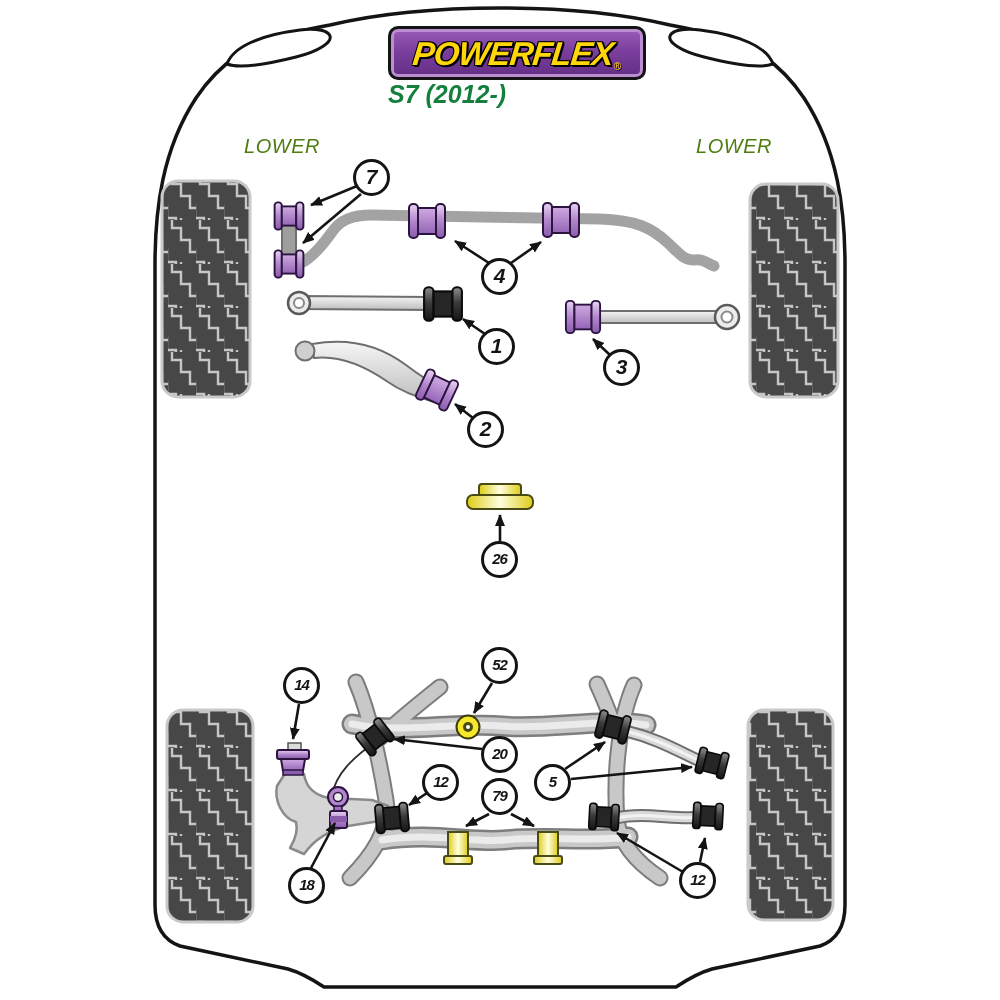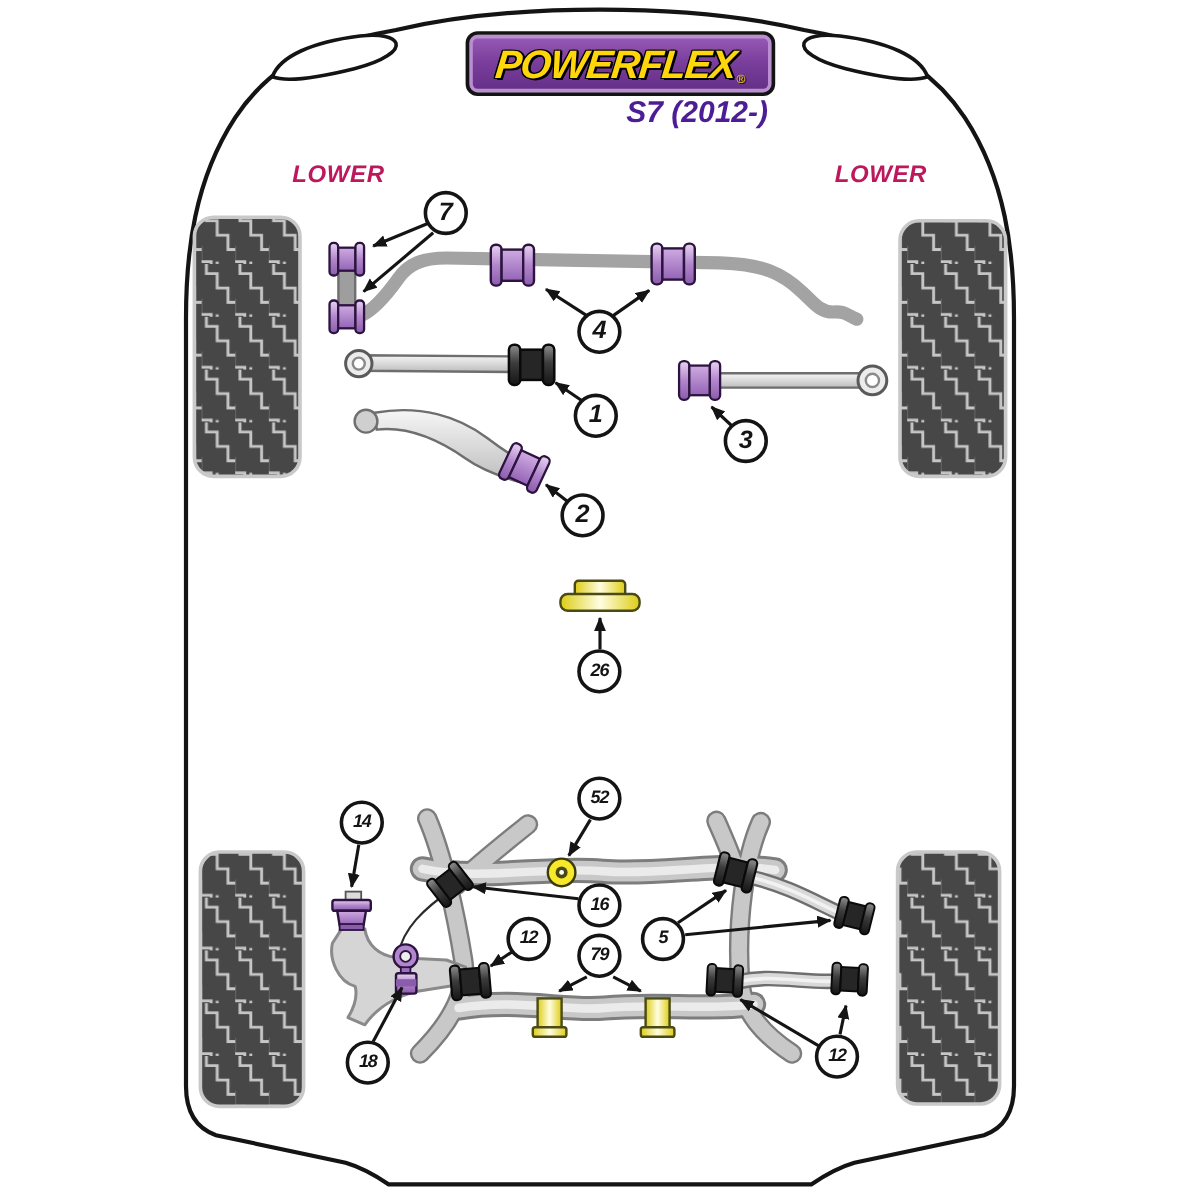--- a/index.html
+++ b/index.html
@@ -2,21 +2,21 @@
 <html><head>
 <meta charset="utf-8">
 <style>
   html,body{margin:0;padding:0;background:#fff;}
   #stage{
     position:relative;width:1000px;height:1000px;background:#fff;overflow:hidden;
     font-family:"Liberation Sans",sans-serif;
   }
   #art{position:absolute;left:0;top:0;}
   .label{
-    position:absolute;font-weight:bold;font-style:italic;color:#be185d;
+    position:absolute;font-weight:normal;font-style:italic;color:#4d7c0f;
     letter-spacing:.5px;
   }
   .section-label{font-size:20px;width:120px;text-align:center;}
   .logo{
     position:absolute;left:388px;top:26px;width:252px;height:48px;
     background:linear-gradient(180deg,#9a5cb8 0%,#7b3f9d 45%,#622e85 100%);
     border:3px solid #141414;border-radius:10px;
     box-shadow:inset 0 0 0 3px #bb8ed2;
     display:flex;align-items:center;justify-content:center;
   }
@@ -24,22 +24,22 @@
     font-weight:bold;font-style:italic;font-size:33px;line-height:1;
     color:#ffd60a;letter-spacing:-1px;transform:skewX(-6deg);
     text-shadow:2px 2px 0 #000,-1px -1px 0 #000,1px -1px 0 #000,-1px 1px 0 #000,2px 0 0 #000;
     white-space:nowrap;
   }
   .logo-reg{
     font-size:10px;color:#ffd60a;font-style:normal;align-self:flex-end;
     margin:0 0 5px 1px;text-shadow:1px 1px 0 #000;
   }
   .model-label{
-    position:absolute;left:388px;top:80px;width:252px;text-align:right;
-    font-size:25px;font-weight:bold;font-style:italic;color:#4c1d95;
+    position:absolute;left:388px;top:80px;width:252px;text-align:left;
+    font-size:25px;font-weight:bold;font-style:italic;color:#15803d;
   }
   .callout{
     position:absolute;width:37px;height:37px;border:3.5px solid #141414;border-radius:50%;
     background:#fff;display:flex;align-items:center;justify-content:center;
     font-weight:bold;font-style:italic;color:#141414;box-sizing:border-box;
   }
   .callout span{font-size:21px;line-height:1;transform:translateY(-1px);}
   .callout.two span{font-size:15px;letter-spacing:-1px;}
 </style>
 </head>
@@ -315,21 +315,21 @@
   <div class="callout two" style="left:481px;top:541px">
       <span>26</span>
     </div>
   <div class="callout two" style="left:283px;top:667px">
       <span>14</span>
     </div>
   <div class="callout two" style="left:481px;top:647px">
       <span>52</span>
     </div>
   <div class="callout two" style="left:481px;top:736px">
-      <span>16</span>
+      <span>20</span>
     </div>
   <div class="callout two" style="left:422px;top:764px">
       <span>12</span>
     </div>
   <div class="callout two" style="left:534px;top:764px">
       <span>5</span>
     </div>
   <div class="callout two" style="left:481px;top:778px">
       <span>79</span>
     </div>

